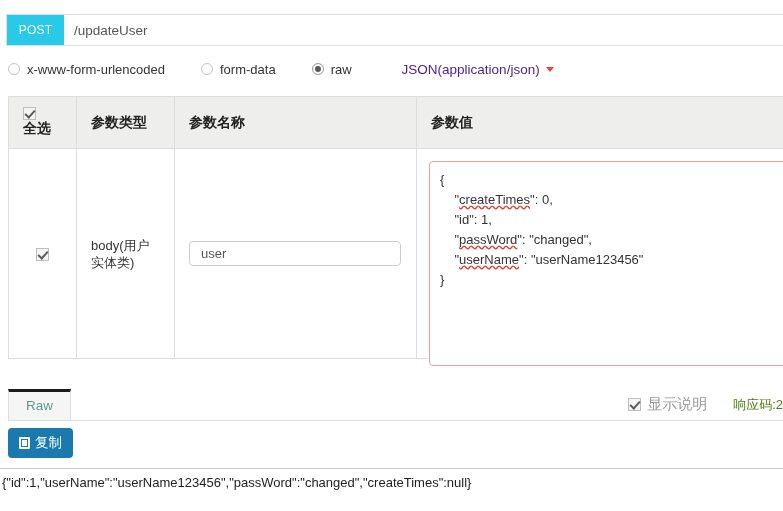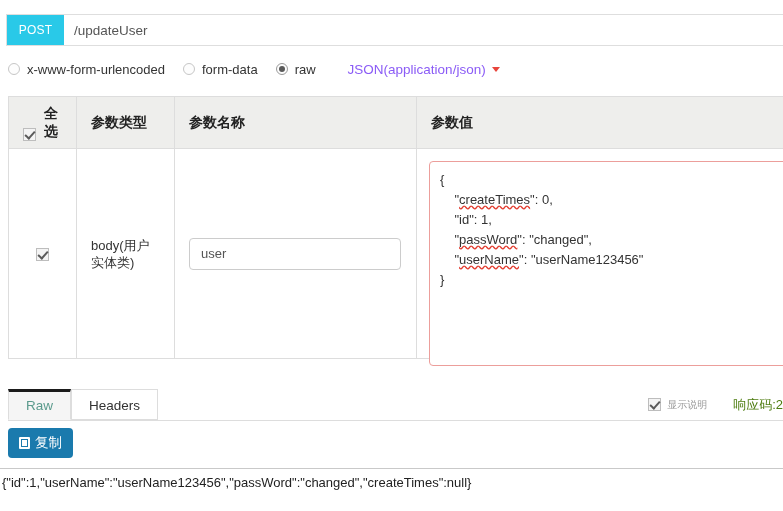--- a/index.html
+++ b/index.html
@@ -58,21 +58,21 @@
     left: 8px;
     top: 58px;
     height: 22px;
     display: flex;
     align-items: center;
     white-space: nowrap;
   }
   .radio-opt {
     display: flex;
     align-items: center;
-    margin-right: 18px;
+    margin-right: 36px;
     font-size: 13px;
     color: #333333;
   }
   .radio {
     width: 12px;
     height: 12px;
     border-radius: 50%;
     border: 1px solid #c6c6c6;
     background: #fdfdfd;
     margin-right: 7px;
@@ -85,21 +85,21 @@
   }
   .radio.checked:after {
     content: "";
     position: absolute;
     left: 2px; top: 2px;
     width: 6px; height: 6px;
     border-radius: 50%;
     background: #5a5a5a;
   }
   .content-type {
-    color: #8b5cf6;
+    color: #4c1d95;
     font-size: 13.5px;
     margin-left: 14px;
     display: flex;
     align-items: center;
     cursor: pointer;
   }
   .caret-down {
     width: 0; height: 0;
     border-left: 4px solid transparent;
     border-right: 4px solid transparent;
@@ -161,26 +161,26 @@
   }
   .chk.checked:after {
     content: "";
     position: absolute;
     left: 3px; top: 0px;
     width: 4px; height: 8px;
     border: solid #5a5a5a;
     border-width: 0 2px 2px 0;
     transform: rotate(42deg);
   }
-  .th-sel { display: flex; align-items: flex-end; }
+  .th-sel { display: flex; align-items: flex-start; flex-direction: column; }
   .th-sel .chk { margin-right: 8px; }
 
   .name-input {
     width: 212px;
-    height: 32px;
+    height: 25px;
     border: 1px solid #cccccc;
     border-radius: 4px;
     padding: 0 11px;
     box-sizing: border-box;
     font-family: "Liberation Sans", sans-serif;
     font-size: 13px;
     color: #555555;
     outline: none;
     background: #ffffff;
   }
@@ -249,21 +249,21 @@
     display: flex;
     align-items: center;
     height: 31px;
     white-space: nowrap;
     overflow: hidden;
   }
   .show-desc {
     display: flex;
     align-items: center;
     color: #999999;
-    font-size: 10px;
+    font-size: 15px;
     margin-right: 26px;
   }
   .show-desc .chk { margin-right: 6px; }
   .resp-code {
     color: #4d7c0f;
     font-size: 13px;
   }
 
   
   .copy-btn {
@@ -386,21 +386,20 @@
 <span>    "<span class="sp">passWord</span>": <span>"changed",</span></span>
 <span>    "<span class="sp">userName</span>": <span>"userName123456"</span></span>
 <span>}</span></div>
       </td>
     </tr>
   </tbody>
 </table>
 
 <div class="resp-tabs">
   <div class="tab active">Raw</div>
-  <div class="tab bordered">Headers</div>
 
   <div class="tabs-right">
     <label class="show-desc">
       <span class="chk checked"></span>
       <span>显示说明</span>
     </label>
     <span class="resp-code">响应码:2</span>
   </div>
 </div>
 

